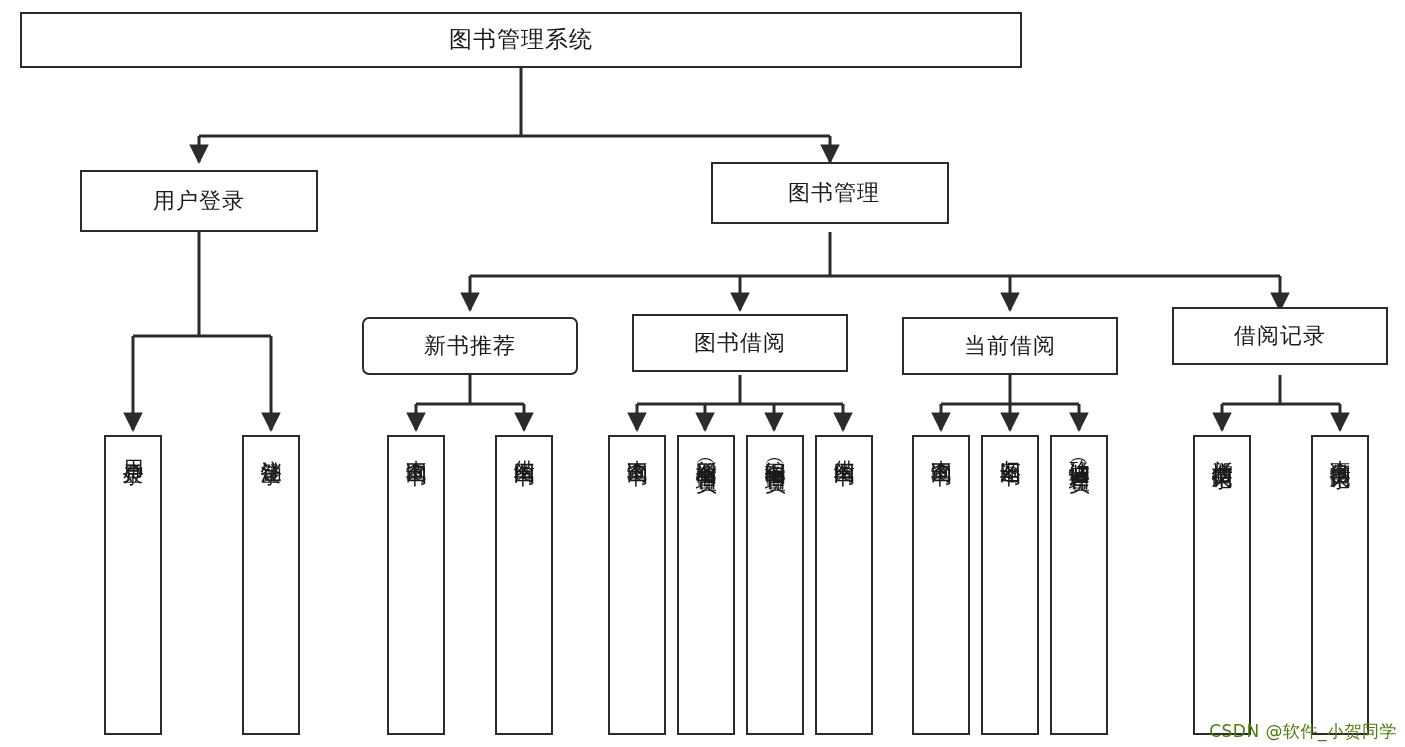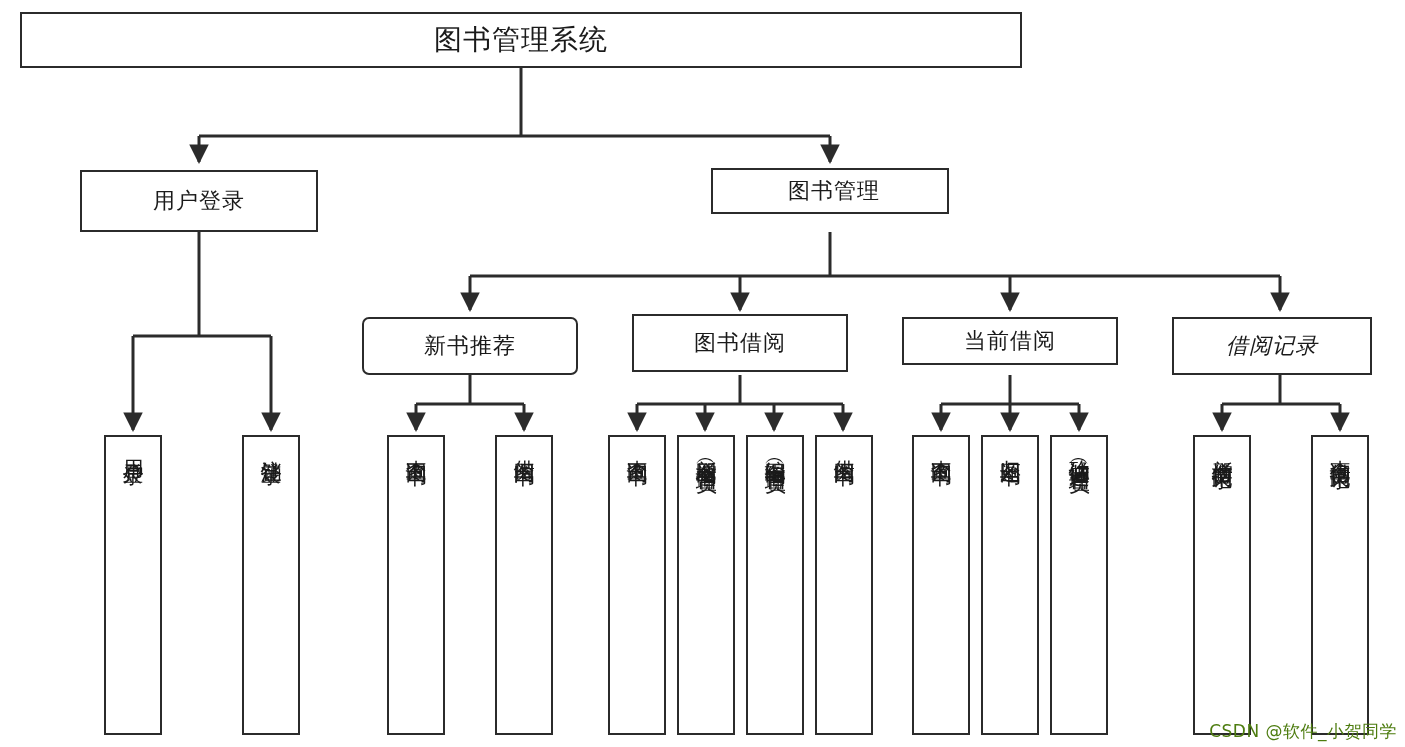--- a/index.html
+++ b/index.html
@@ -31,21 +31,21 @@
   }
   .node.h{
     
   }
   .node.h .label{
     font-size:22px;
     line-height:1.1;
     letter-spacing:1px;
     white-space:nowrap;
   }
-  .node.root .label{font-size:28px;}
+  .node.root .label{font-size:23px;}
   .node.v{
     
     align-items:flex-start;
     justify-content:center;
     padding-top:6px;
   }
   .node.v .label{
     writing-mode:vertical-rl;
     text-orientation:upright;
     font-size:21px;
@@ -122,37 +122,37 @@
   </svg>
 
   <div class="node h root" style="left:20px;top:12px;width:1002px;height:56px;">
     <span class="label">图书管理系统</span>
   </div>
 
   <div class="node h" style="left:80px;top:170px;width:238px;height:62px;">
     <span class="label">用户登录</span>
   </div>
 
-  <div class="node h" style="left:711px;top:168px;width:238px;height:46px;padding-left:8px;">
+  <div class="node h" style="left:711px;top:162px;width:238px;height:62px;padding-left:8px;">
     <span class="label">图书管理</span>
   </div>
 
   <div class="node h" style="left:362px;top:317px;width:216px;height:58px;border-radius:7px;">
     <span class="label">新书推荐</span>
   </div>
 
   <div class="node h" style="left:632px;top:314px;width:216px;height:58px;">
     <span class="label">图书借阅</span>
   </div>
 
-  <div class="node h" style="left:902px;top:317px;width:216px;height:48px;justify-content:center;">
+  <div class="node h" style="left:902px;top:317px;width:216px;height:58px;justify-content:center;">
     <span class="label">当前借阅</span>
   </div>
 
-  <div class="node h" style="left:1172px;top:317px;width:200px;height:58px;font-style:italic;">
+  <div class="node h" style="left:1172px;top:307px;width:216px;height:58px;">
     <span class="label">借阅记录</span>
   </div>
 
   <div class="node v" style="left:104px;top:435px;width:58px;height:300px;">
     <span class="label">用户登录</span>
   </div>
 
   <div class="node v" style="left:242px;top:435px;width:58px;height:300px;">
     <span class="label">注销登录</span>
   </div>

